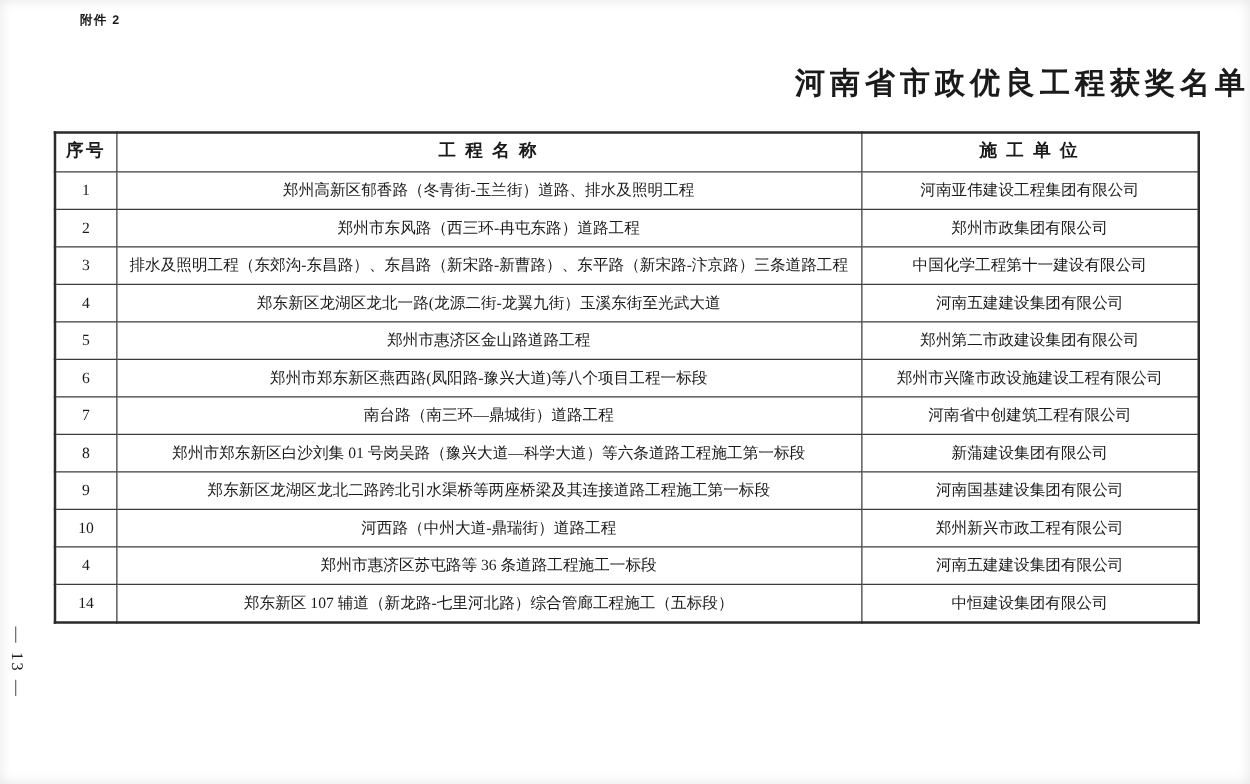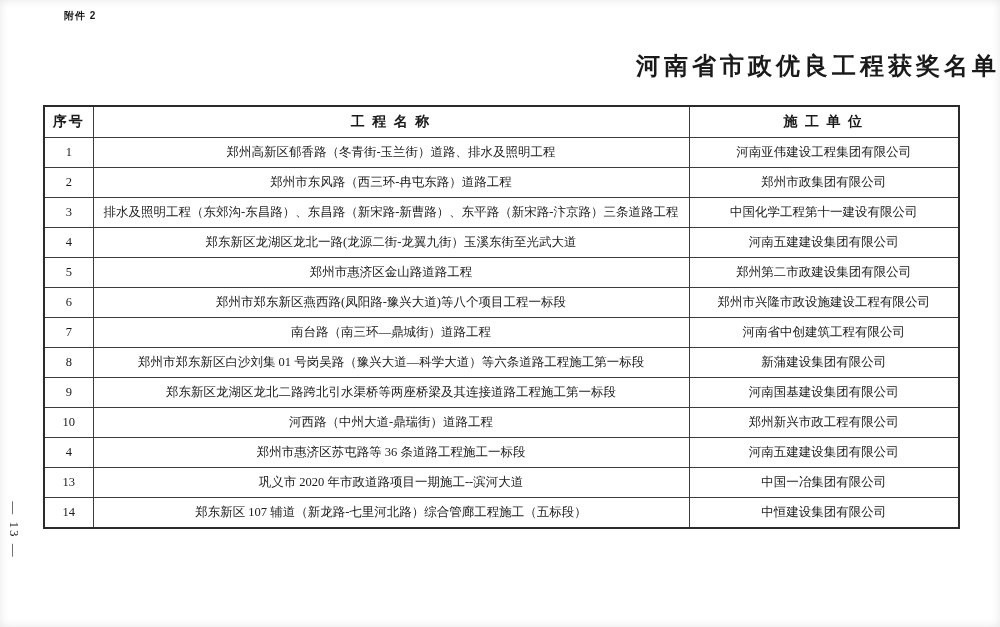--- a/index.html
+++ b/index.html
@@ -152,25 +152,20 @@
         <td class="cell-index">10</td>
         <td class="cell-project">河西路（中州大道-鼎瑞街）道路工程</td>
         <td class="cell-contractor">郑州新兴市政工程有限公司</td>
       </tr>
       <tr>
         <td class="cell-index">4</td>
         <td class="cell-project">郑州市惠济区苏屯路等 36 条道路工程施工一标段</td>
         <td class="cell-contractor">河南五建建设集团有限公司</td>
       </tr>
       <tr>
-        <td class="cell-index">13</td>
-        <td class="cell-project">巩义市 2020 年市政道路项目一期施工--滨河大道</td>
-        <td class="cell-contractor">中国一冶集团有限公司</td>
-      </tr>
-      <tr>
         <td class="cell-index">14</td>
         <td class="cell-project">郑东新区 107 辅道（新龙路-七里河北路）综合管廊工程施工（五标段）</td>
         <td class="cell-contractor">中恒建设集团有限公司</td>
       </tr>
     </tbody>
 </table>
 
 <div class="page-number">
   <span>— 13 —</span>
 </div>

